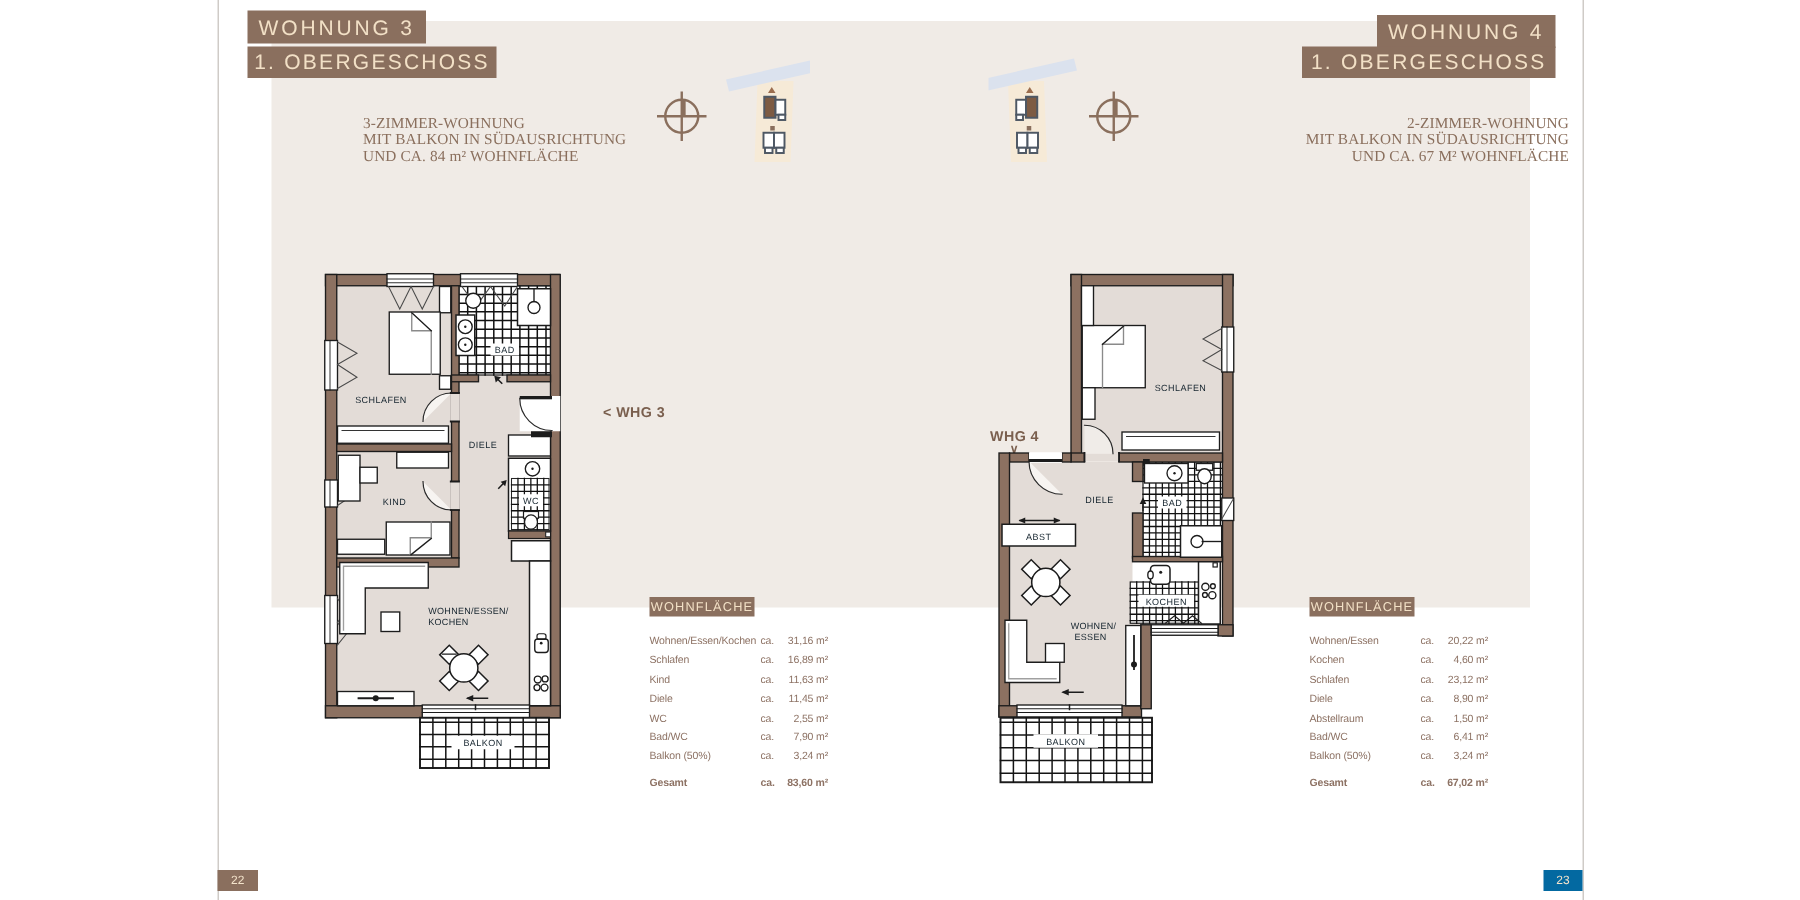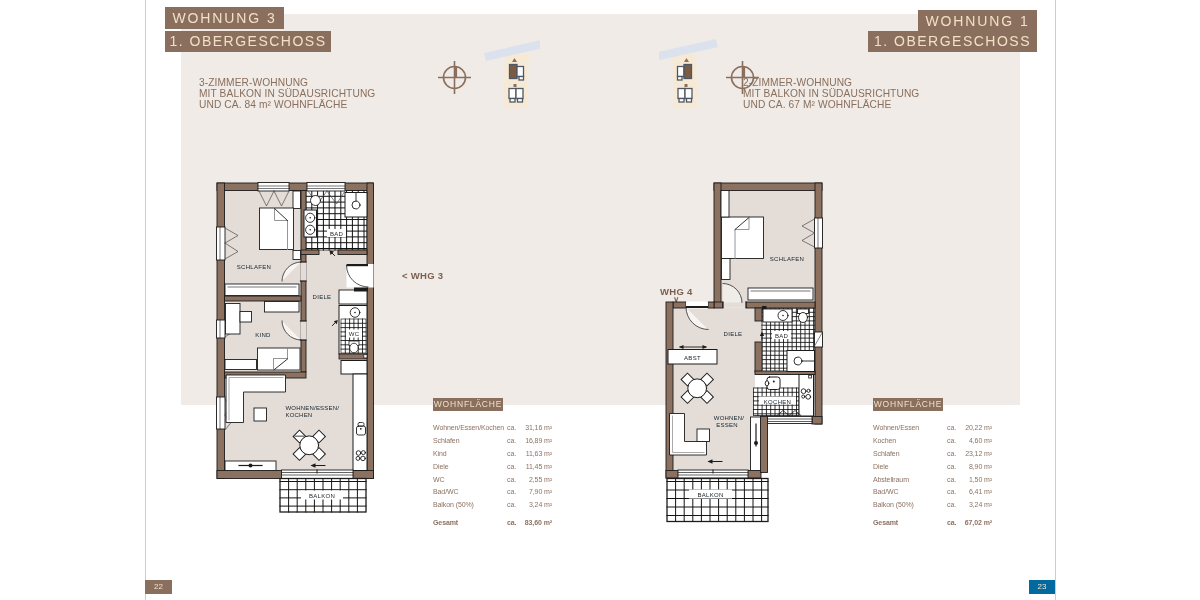--- a/index.html
+++ b/index.html
@@ -1,45 +1,45 @@
 <!DOCTYPE html>
 <html><head>
 <meta charset="utf-8">
 <style>
   html,body{margin:0;padding:0;}
   body{width:1200px;height:600px;position:relative;background:#ffffff;overflow:hidden;
        font-family:"Liberation Sans", sans-serif;}
   .abs{position:absolute;}
-  .serif{font-family:Liberation Sans, sans-serif;}
+  .serif{font-family:Liberation Serif, serif;margin-left:43px;}
   .trow{display:flex;align-items:center;height:12.9px;white-space:nowrap;}
   .tl{width:74px;flex:none;}
   .tc{width:15px;flex:none;}
   .tv{flex:1;text-align:right;}
   .tsum{font-weight:bold;margin-top:5px;}
 </style>
 </head>
 <body>
 
 <div class="abs" style="left:181px;top:14px;width:839px;height:391px;background:#f0ebe6;"></div>
 
 <div class="abs" style="left:145px;top:0;width:1px;height:600px;background:#cfcbc7;"></div>
 
 <div class="abs" style="left:1055px;top:0;width:1px;height:600px;background:#cfcbc7;"></div>
 
 <div class="abs" style="left:165px;top:7px;width:119px;height:22px;background:#8a6f5e;color:#f2e0c6;font-size:14px;letter-spacing:1.9px;line-height:22px;text-align:center;">WOHNUNG 3</div>
 
 <div class="abs" style="left:165px;top:31px;width:166px;height:21px;background:#8a6f5e;color:#f2e0c6;font-size:14px;letter-spacing:1.5px;line-height:21px;text-align:center;">1. OBERGESCHOSS</div>
 
-<div class="abs" style="left:918px;top:10px;width:119px;height:22px;background:#8a6f5e;color:#f2e0c6;font-size:14px;letter-spacing:1.9px;line-height:22px;text-align:center;">WOHNUNG 1</div>
+<div class="abs" style="left:918px;top:10px;width:119px;height:22px;background:#8a6f5e;color:#f2e0c6;font-size:14px;letter-spacing:1.9px;line-height:22px;text-align:center;">WOHNUNG 4</div>
 
 <div class="abs" style="left:868px;top:31px;width:169px;height:21px;background:#8a6f5e;color:#f2e0c6;font-size:14px;letter-spacing:1.5px;line-height:21px;text-align:center;">1. OBERGESCHOSS</div>
 
 <div class="abs serif" style="left:199px;top:77px;width:260px;font-size:10.2px;line-height:11px;letter-spacing:0.1px;color:#8a6f5d;">3-ZIMMER-WOHNUNG<br>MIT BALKON IN SÜDAUSRICHTUNG<br>UND CA. 84 m² WOHNFLÄCHE</div>
 
-<div class="abs serif" style="left:743px;top:77px;width:260px;font-size:10.2px;line-height:11px;letter-spacing:0.1px;color:#8a6f5d;">2-ZIMMER-WOHNUNG<br>MIT BALKON IN SÜDAUSRICHTUNG<br>UND CA. 67 M² WOHNFLÄCHE</div>
+<div class="abs serif" style="left:743px;top:77px;width:260px;font-size:10.2px;line-height:11px;letter-spacing:0.1px;color:#8a6f5d;text-align:right;">2-ZIMMER-WOHNUNG<br>MIT BALKON IN SÜDAUSRICHTUNG<br>UND CA. 67 M² WOHNFLÄCHE</div>
 
 <svg class="abs" style="left:436px;top:59px;" width="38" height="38" viewBox="0 0 38 38">
   <g stroke="#8a6f5d" fill="none" stroke-width="1.6">
     <circle cx="18.5" cy="18.5" r="11"></circle>
     <line x1="2" y1="18.5" x2="35" y2="18.5"></line>
     <line x1="18.5" y1="2" x2="18.5" y2="35"></line>
   </g>
   <rect x="18.5" y="7.5" width="2.6" height="11" fill="#8a6f5d"></rect>
 </svg>
 

